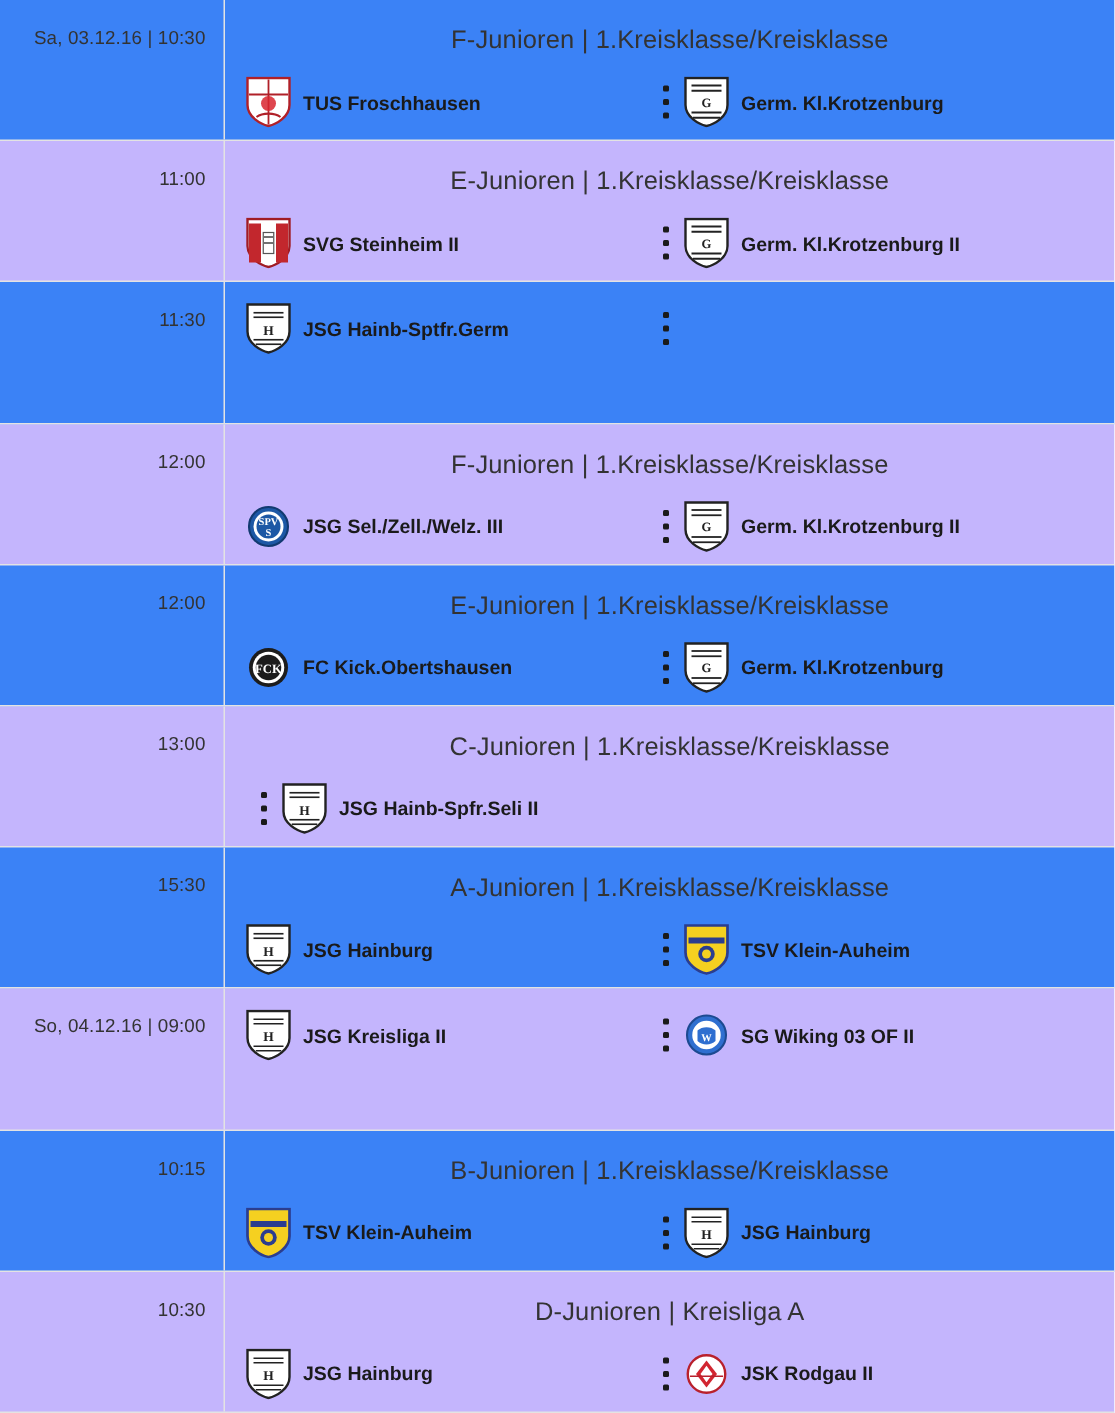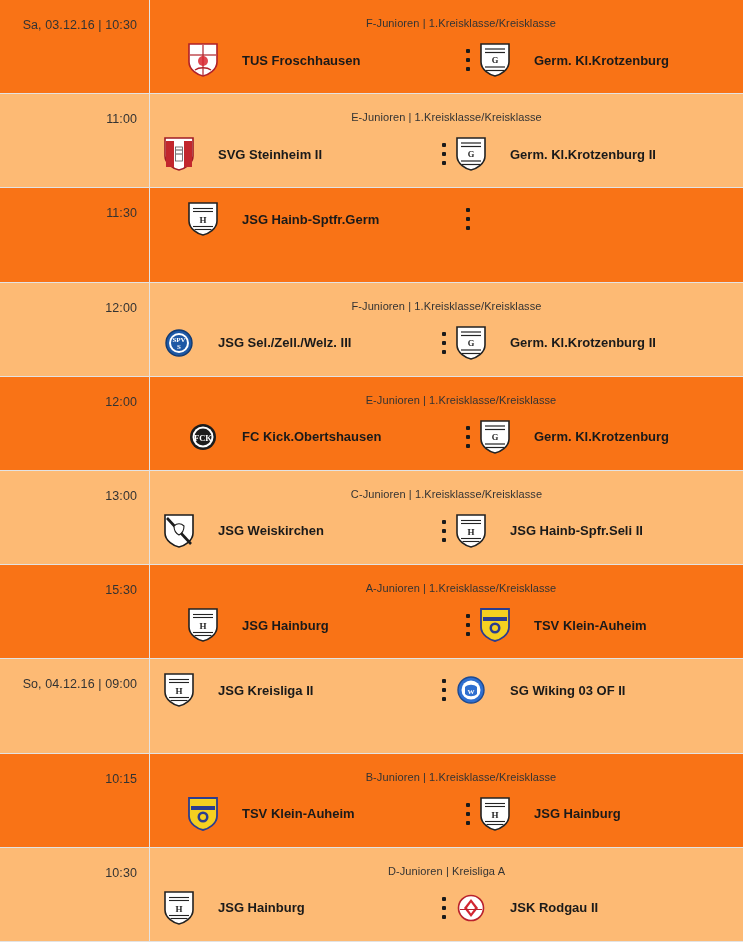--- a/index.html
+++ b/index.html
@@ -13,25 +13,24 @@
     width: 743px;
     min-height: 942px;
     position: relative;
     background: #ffffff;
   }
   .match-row {
     display: flex;
     width: 743px;
     height: 94.2px;
     border-bottom: 1px solid #e3e3e3;
-    background: #fdba74;
+    background: #c4b5fd;
   }
   .match-row.alt {
-    background: #f97316;
-    gap: 24px;
+    background: #3b82f6;
   }
   .time-col {
     width: 150px;
     flex: 0 0 150px;
     border-right: 1px solid #e3e3e3;
     display: flex;
     align-items: flex-start;
     justify-content: flex-end;
     padding-top: 18px;
     padding-right: 12px;
@@ -43,42 +42,42 @@
     letter-spacing: 0.1px;
   }
   .info-col {
     flex: 1 1 auto;
     position: relative;
     display: flex;
     flex-direction: column;
   }
   .league {
     text-align: center;
-    font-size: 11px;
+    font-size: 17px;
     color: #333333;
     padding-top: 17px;
     letter-spacing: 0.1px;
   }
   .teams {
     display: flex;
     align-items: center;
     margin-top: 14px;
     padding-left: 14px;
   }
   .team {
     display: flex;
     align-items: center;
     width: 268px;
     flex: 0 0 268px;
   }
   .team-name {
     font-size: 13px;
     font-weight: bold;
     color: #1a1a1a;
-    margin-left: 24px;
+    margin-left: 8px;
     white-space: nowrap;
     overflow: hidden;
     text-overflow: ellipsis;
   }
   .sep {
     width: 24px;
     flex: 0 0 24px;
     display: flex;
     flex-direction: column;
     align-items: center;
@@ -273,29 +272,20 @@
         </div>
       </div>
     </div>
     <div class="match-row">
       <div class="time-col">
         <div class="time-text">13:00</div>
       </div>
       <div class="info-col">
         <div class="league">C-Junioren | 1.Kreisklasse/Kreisklasse</div>
         <div class="teams">
-          <div class="team">
-            <span class="crest"><svg width="30" height="34" viewBox="0 0 30 34">
-        <path d="M1,1 L29,1 L29,19 C29,27 20,32 15,33 C10,32 1,27 1,19 Z" fill="#ffffff" stroke="#1c1c1c" stroke-width="1.6"></path>
-        <path d="M3,4 L27,30" stroke="#1c1c1c" stroke-width="2.6"></path>
-        <path d="M27,4 L3,30" stroke="#1c1c1c" stroke-width="0"></path>
-        <path d="M10,12 C13,9 17,9 20,12 C20,17 17,20 15,21 C13,20 10,17 10,12 Z" fill="#ffffff" stroke="#1c1c1c" stroke-width="1.1"></path>
-      </svg></span>
-            <span class="team-name">JSG Weiskirchen</span>
-          </div>
           <div class="sep">
             <span></span>
             <span></span>
             <span></span>
           </div>
           <div class="team">
             <span class="crest"><svg width="30" height="34" viewBox="0 0 30 34">
         <path d="M1,1 L29,1 L29,19 C29,27 20,32 15,33 C10,32 1,27 1,19 Z" fill="#ffffff" stroke="#222" stroke-width="1.6"></path>
         <path d="M5,6.5 L25,6.5" stroke="#222" stroke-width="1.1"></path>
         <path d="M5,9.5 L25,9.5" stroke="#222" stroke-width="1.1"></path>

